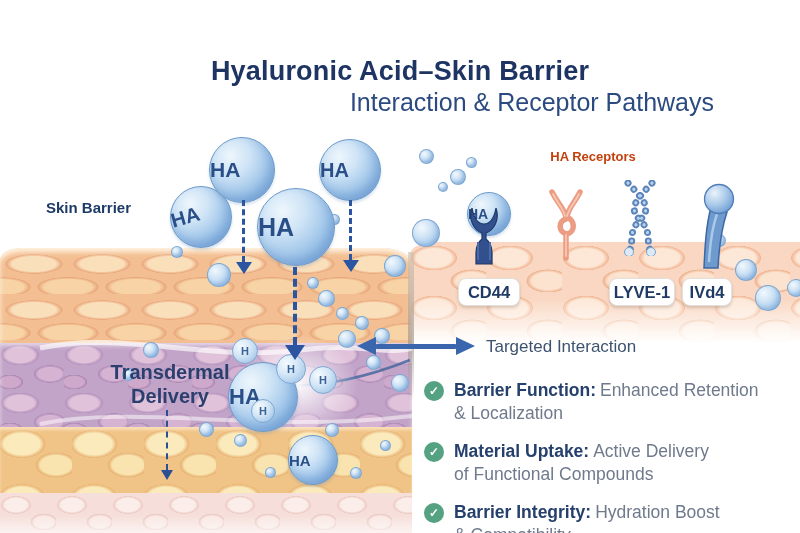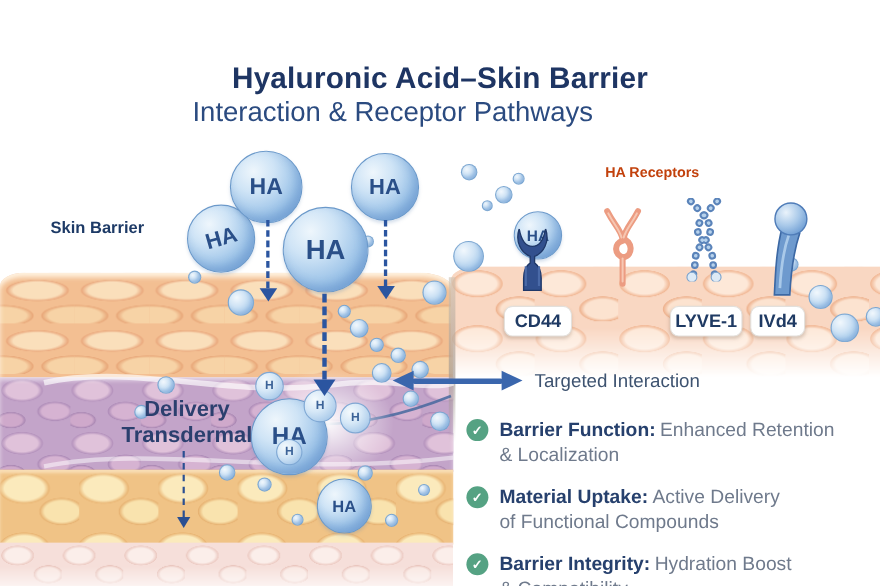--- a/index.html
+++ b/index.html
@@ -1,21 +1,21 @@
 <!DOCTYPE html>
 <html><head>
 <meta charset="utf-8">
 <style>
   html,body{margin:0;padding:0;background:#fff;}
   #canvas{position:relative;width:800px;height:533px;background:#fff;overflow:hidden;
           font-family:"Liberation Sans",sans-serif;margin-top:30px;}
   
   .title1{position:absolute;left:0;top:26px;width:800px;text-align:center;
           font-size:27px;font-weight:bold;color:#1e3563;letter-spacing:.2px;}
-  .title2{position:absolute;left:0;top:58px;width:714px;text-align:center;
+  .title2{position:absolute;left:0;top:58px;width:714px;text-align:right;
           font-size:25px;font-weight:400;color:#2b4b80;}
   
   .layer{position:absolute;z-index:1;}
   .corneum{left:0;top:218px;width:412px;height:97px;background-color:#f3bf92;
     background-image:
       radial-gradient(38px 13px at 34px 16px,#fadfbb 58%,#eaa97e 73%,rgba(234,169,126,0) 77%),
       radial-gradient(38px 13px at 2px 39px,#f7d3a6 58%,#e8a87a 73%,rgba(232,168,122,0) 77%),
       radial-gradient(38px 13px at 66px 39px,#f7d3a6 58%,#e8a87a 73%,rgba(232,168,122,0) 77%);
     background-size:68px 46px;
     border-radius:22px 30px 0 0/12px 16px 0 0;
@@ -54,21 +54,21 @@
     -webkit-mask-image:linear-gradient(to bottom,#000 55%,transparent 99%);
             mask-image:linear-gradient(to bottom,#000 55%,transparent 99%);}
   .rightfade{left:760px;top:205px;width:40px;height:120px;z-index:2;
     background:linear-gradient(to right,rgba(255,255,255,0),#fff 90%);}
   
   .lines-svg{position:absolute;left:0;top:0;z-index:2;pointer-events:none;}
   
   .bubble{position:absolute;border-radius:50%;z-index:3;
     background:radial-gradient(circle at 33% 30%,#f2f8fd 0%,#cfe3f5 38%,#a4c8ea 72%,#85afdd 100%);
     border:1px solid rgba(110,156,203,.8);box-shadow:inset -2px -2px 3px rgba(120,160,210,.4);}
-  .ha-sphere{position:absolute;border-radius:50%;z-index:4;display:flex;align-items:center;justify-content:center;
+  .ha-sphere{position:absolute;border-radius:50%;z-index:4;display:flex;align-items:center;justify-content:flex-start;
     background:radial-gradient(circle at 32% 28%,#eef6fc 0%,#cfe4f6 30%,#9cc3e8 64%,#7aa9dc 88%,#6899cf 100%);
     border:1.5px solid #6b99ca;box-shadow:inset -4px -5px 8px rgba(100,145,200,.45),0 2px 3px rgba(90,130,180,.25);
     color:#2a4f88;font-weight:bold;}
   .h-bubble{position:absolute;border-radius:50%;z-index:4;display:flex;align-items:center;justify-content:center;
     background:radial-gradient(circle at 33% 30%,#f4fafd 0%,#d6e8f7 40%,#aecdeb 75%,#93b9e2 100%);
     border:1px solid #7fa8d4;color:#3c6398;font-weight:bold;font-size:11px;}
   .burst{position:absolute;left:238px;top:305px;width:120px;height:100px;z-index:3;border-radius:50%;
     background:radial-gradient(closest-side,rgba(255,255,255,.95),rgba(255,255,255,0));}
   
   .darrow{position:absolute;width:0;border-left:3px dashed #2b55a0;z-index:4;}
@@ -198,22 +198,22 @@
       <span>H</span>
     </div>
 
   <div class="darrow" style="left:242px;top:170px;height:62px"></div>
   <div class="darrow big" style="left:293px;top:237px;height:78px"></div>
   <div class="darrow" style="left:349px;top:170px;height:60px"></div>
   <div class="darrow thin" style="left:166px;top:380px;height:60px"></div>
 
   <div class="skin-barrier-label">Skin Barrier</div>
   <div class="transdermal-label">
+    <div>Transdermal</div>
     <div>Delivery</div>
-    <div>Transdermal</div>
   </div>
   <div class="receptors-heading">HA Receptors</div>
 
   <div class="ha-sphere" style="left:467px;top:162px;width:42px;height:42px;font-size:14px;z-index:3">
     <span>HA</span>
     </div>
   <svg class="receptor" style="left:466px;top:178px" width="44" height="58" viewBox="0 0 44 58">
     <path d="M6 0 C2 12 8 22 16 25 L16 31 C12 34 10 39 10 45 L10 56 L26 56 L26 45 C26 39 24 34 20 31 L20 25 C28 22 34 12 30 0 C28 11 24 16 18 16 C12 16 8 11 6 0 Z" fill="#32508e" stroke="#1f3868" stroke-width="1.2"></path>
     <path d="M12 34 L12 52 M24 34 L24 52" stroke="#4a6aa8" stroke-width="2" fill="none"></path>
   </svg>

